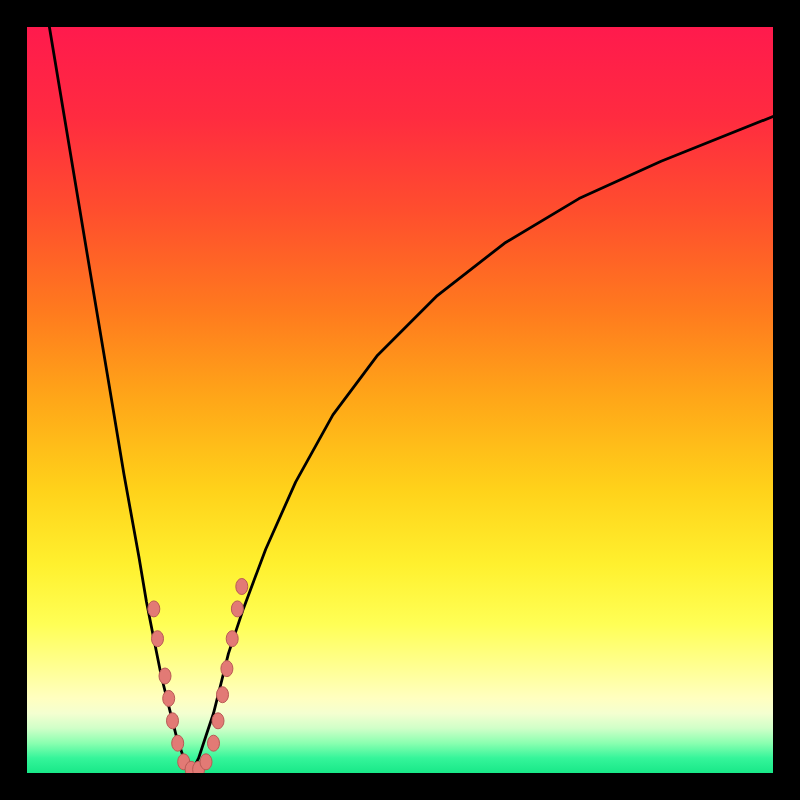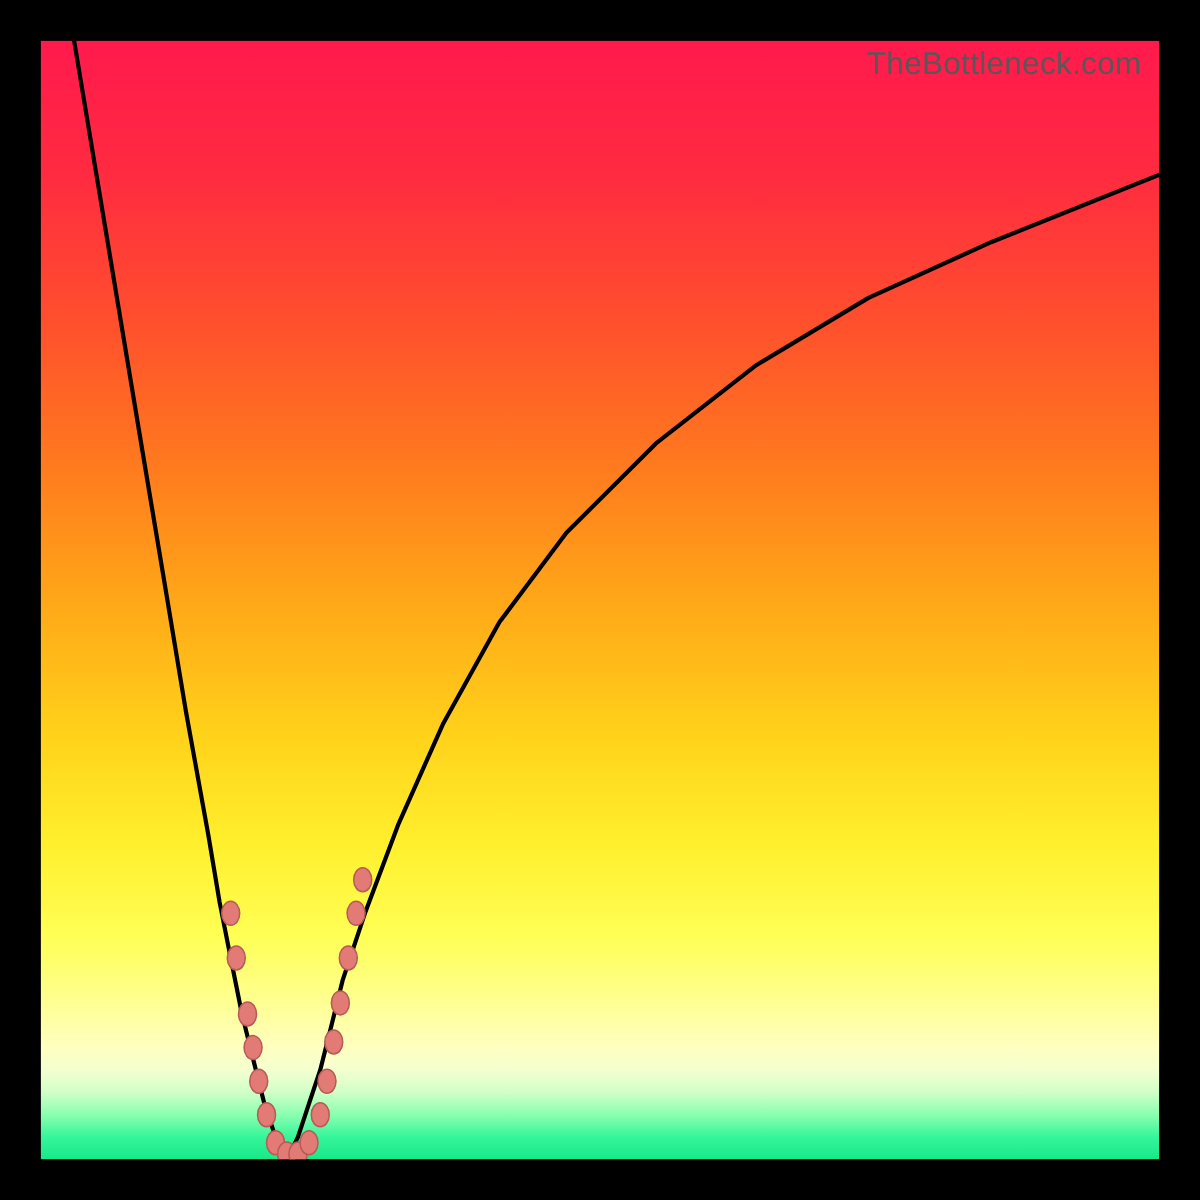--- a/index.html
+++ b/index.html
@@ -98,15 +98,14 @@
           <ellipse cx="186.5" cy="716.2" rx="6" ry="8" fill="#e27a75" stroke="#b85a55" stroke-width="1"></ellipse>
           <ellipse cx="191.0" cy="693.8" rx="6" ry="8" fill="#e27a75" stroke="#b85a55" stroke-width="1"></ellipse>
           <ellipse cx="195.5" cy="667.7" rx="6" ry="8" fill="#e27a75" stroke="#b85a55" stroke-width="1"></ellipse>
           <ellipse cx="199.9" cy="641.6" rx="6" ry="8" fill="#e27a75" stroke="#b85a55" stroke-width="1"></ellipse>
           <ellipse cx="205.2" cy="611.7" rx="6" ry="8" fill="#e27a75" stroke="#b85a55" stroke-width="1"></ellipse>
           <ellipse cx="210.4" cy="581.9" rx="6" ry="8" fill="#e27a75" stroke="#b85a55" stroke-width="1"></ellipse>
           <ellipse cx="214.8" cy="559.5" rx="6" ry="8" fill="#e27a75" stroke="#b85a55" stroke-width="1"></ellipse>
         </g>
     </svg>
 
-    <div class="watermark">TheBottleneck.com</div>
   </div>
 </div>
 
 </body></html>

